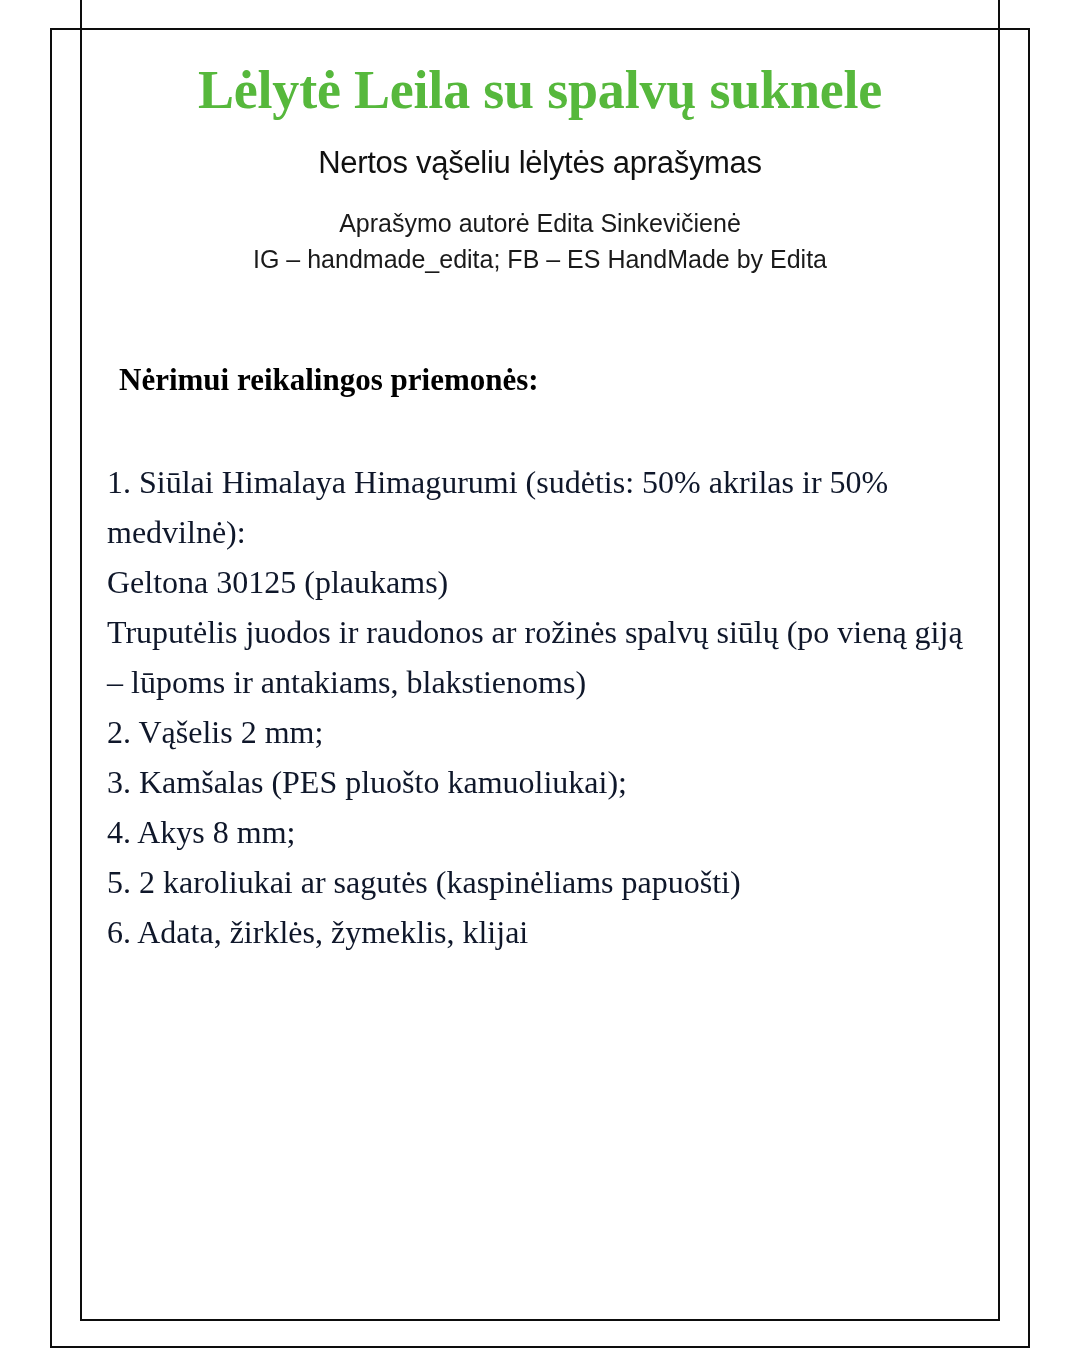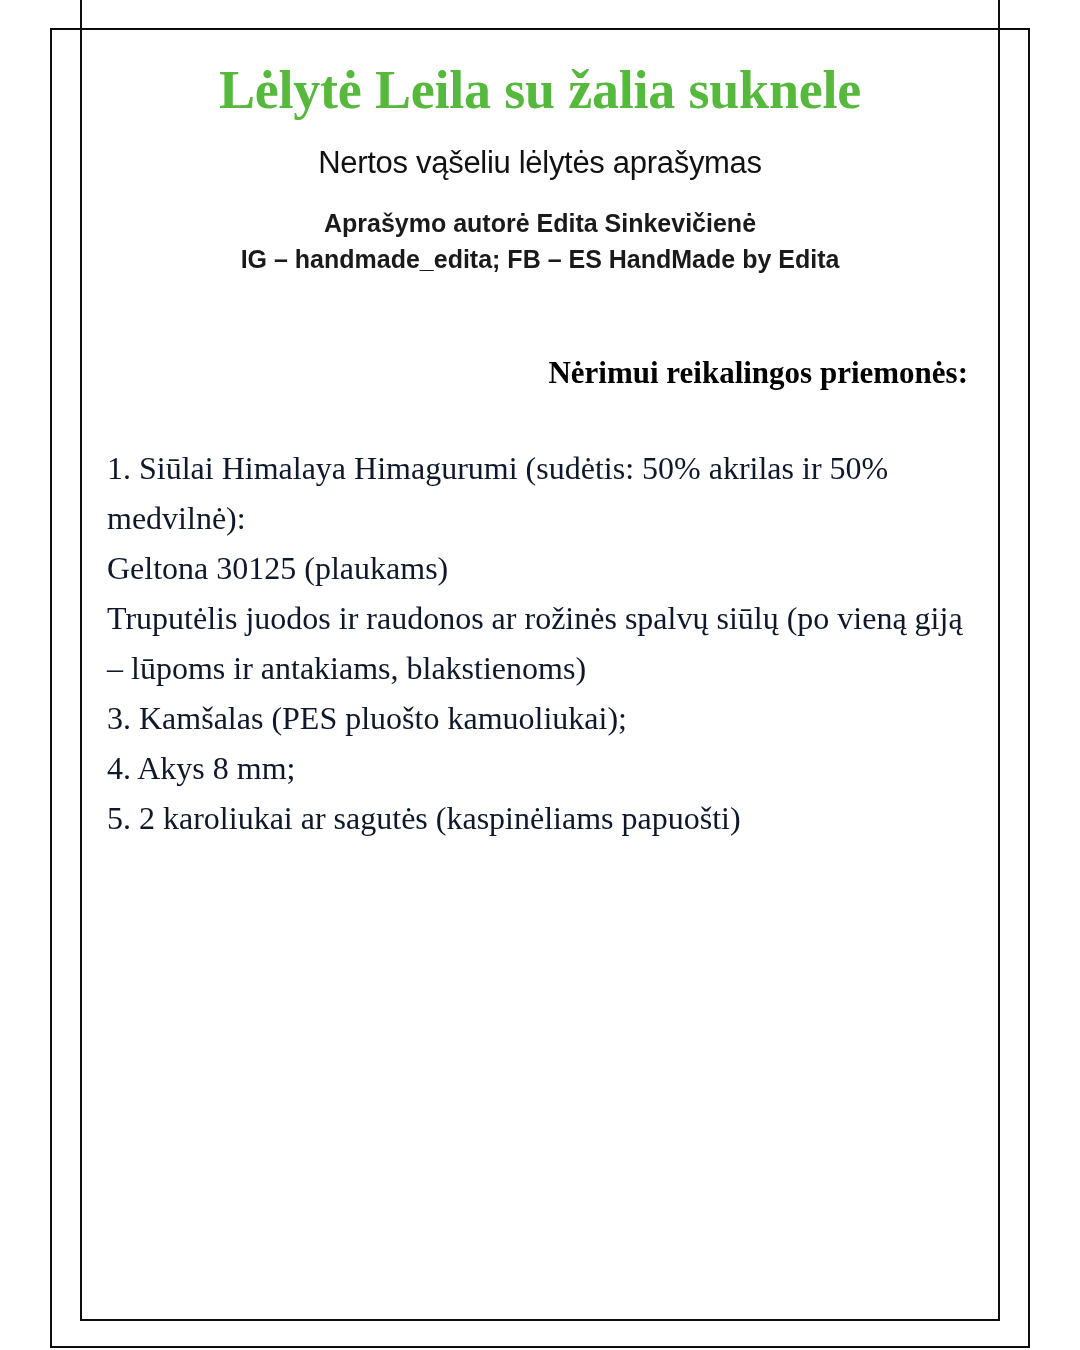--- a/index.html
+++ b/index.html
@@ -78,26 +78,26 @@
   .byline {
     margin: 0;
     padding-top: 26px;
     text-align: center;
     color: #1a1a1a;
     font-family: "Liberation Sans", "DejaVu Sans", sans-serif;
     font-weight: normal;
     font-size: 25px;
     line-height: 1.42;
   }
-  .byline-line { display: block; font-weight: bold; }
+  .byline-line { display: block; }
 
   .section-heading {
-    margin: 5px;
+    margin: 12px;
     padding-top: 72px;
-    text-align: right;
+    text-align: left;
     color: #000000;
     font-family: "Liberation Serif", "DejaVu Serif", serif;
     font-weight: bold;
     font-size: 31px;
     line-height: 1.2;
   }
 
   .materials-list {
     margin: 0;
     padding: 0;
@@ -116,34 +116,36 @@
 </head>
 <body>
 
 <div id="page">
 
   <div class="frame frame-outer"></div>
   <div class="frame frame-inner"></div>
 
   <div id="content">
 
-    <h1 class="doc-title">Lėlytė Leila su žalia suknele</h1>
+    <h1 class="doc-title">Lėlytė Leila su spalvų suknele</h1>
 
     <h2 class="doc-subtitle">Nertos vąšeliu lėlytės aprašymas</h2>
 
     <div class="byline">
       <span class="byline-line">Aprašymo autorė Edita Sinkevičienė</span>
       <span class="byline-line">IG – handmade_edita; FB – ES HandMade by Edita</span>
     </div>
 
     <h3 class="section-heading">Nėrimui reikalingos priemonės:</h3>
 
     <ul class="materials-list">
       <li>1. Siūlai Himalaya Himagurumi (sudėtis: 50% akrilas ir 50% medvilnė):</li>
       <li>Geltona 30125 (plaukams)</li>
       <li>Truputėlis juodos ir raudonos ar rožinės spalvų siūlų (po vieną giją – lūpoms ir antakiams, blakstienoms)</li>
+      <li>2. Vąšelis 2 mm;</li>
       <li>3. Kamšalas (PES pluošto kamuoliukai);</li>
       <li>4. Akys 8 mm;</li>
       <li>5. 2 karoliukai ar sagutės (kaspinėliams papuošti)</li>
+      <li>6. Adata, žirklės, žymeklis, klijai</li>
     </ul>
 
   </div>
 </div>
 
 </body></html>

